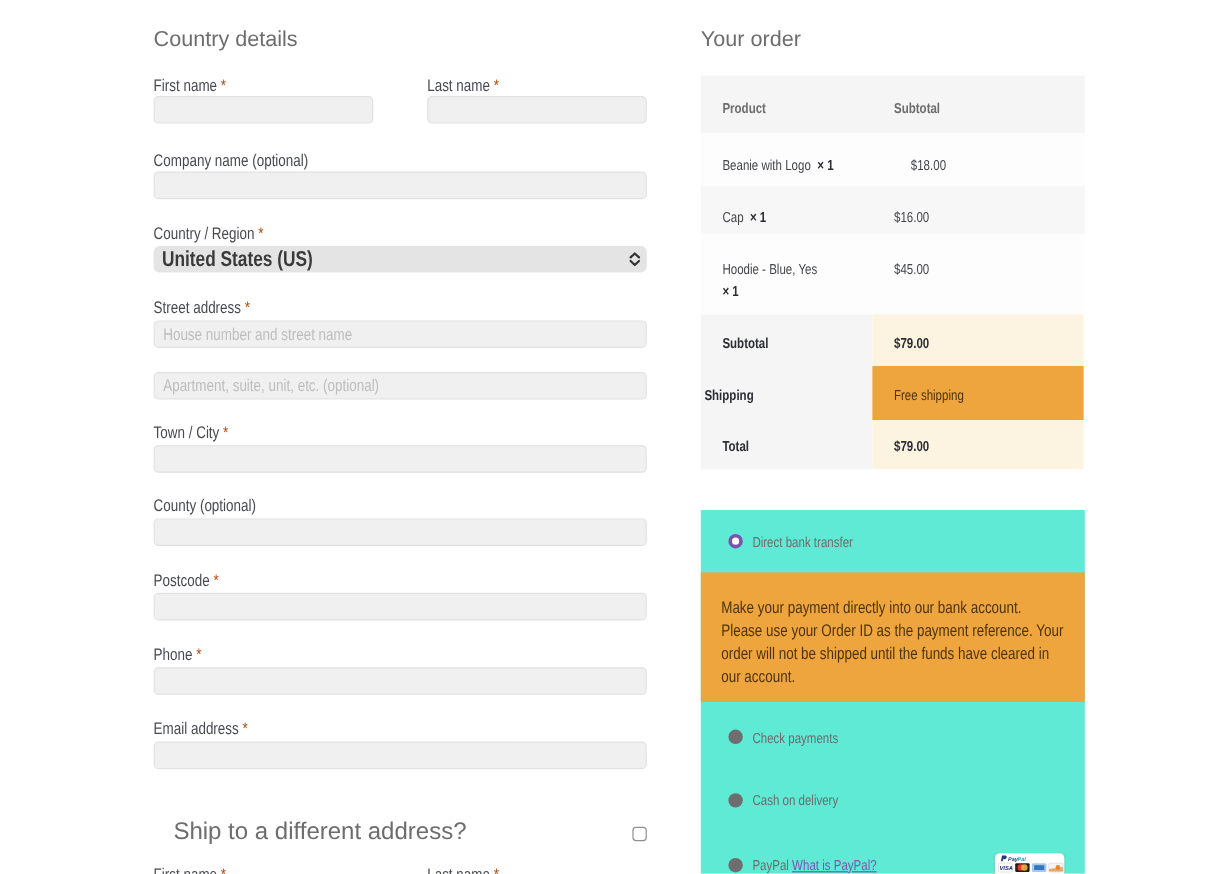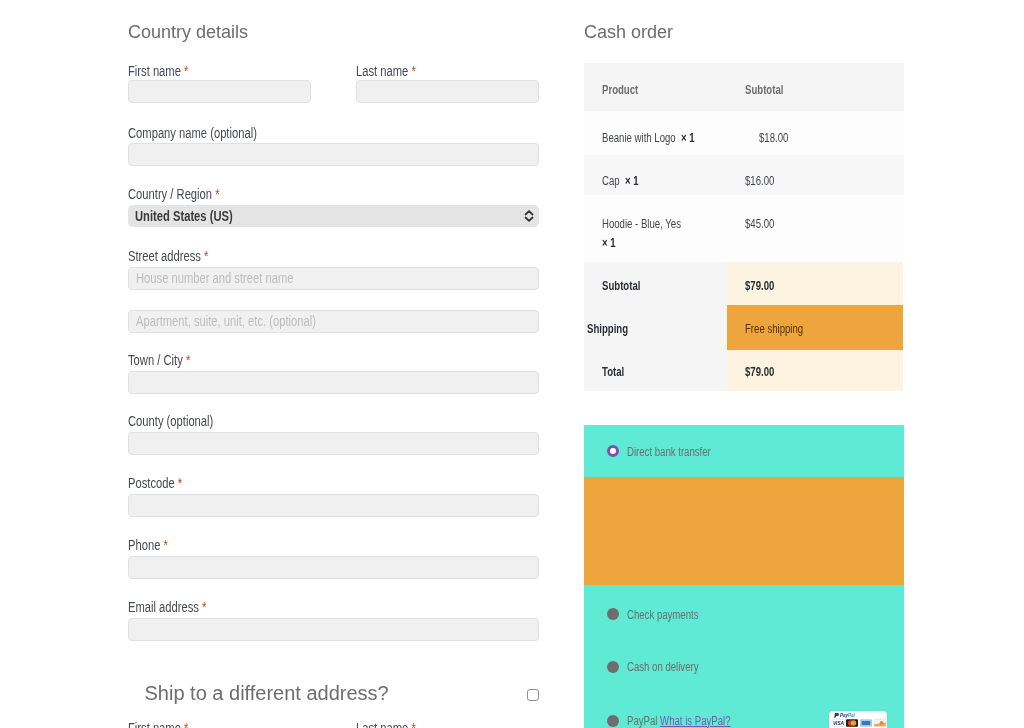--- a/index.html
+++ b/index.html
@@ -22,21 +22,21 @@
 
 <div class="a lbl" style="left:128px;top:63px"><span class="t">First name&nbsp;<span class="req">*</span></span></div>
 <div class="a inp" style="left:128px;top:80px;width:183px"></div>
 <div class="a lbl" style="left:356px;top:63px"><span class="t">Last name&nbsp;<span class="req">*</span></span></div>
 <div class="a inp" style="left:356px;top:80px;width:183px"></div>
 
 <div class="a lbl" style="left:128px;top:124.5px"><span class="t">Company name (optional)</span></div>
 <div class="a inp" style="left:128px;top:143px;width:411px"></div>
 
 <div class="a lbl" style="left:128px;top:185.5px"><span class="t">Country / Region&nbsp;<span class="req">*</span></span></div>
-<div class="a" style="left:128px;top:205px;width:411px;height:22px;background:#e4e4e4;border-radius:5px;font-size:14px;line-height:22px;color:#3a3a3a;font-weight:600;padding-left:7px"><span class="t">United States (US)</span>
+<div class="a" style="left:128px;top:205px;width:411px;height:22px;background:#e4e4e4;border-radius:5px;font-size:18px;line-height:22px;color:#3a3a3a;font-weight:600;padding-left:7px"><span class="t">United States (US)</span>
   <svg class="a" style="right:4.5px;top:4px" width="12" height="14" viewBox="0 0 12 14">
     <path d="M2.5 5.5 L6 2.2 L9.5 5.5" stroke="#333" stroke-width="1.8" fill="none" stroke-linecap="round" stroke-linejoin="round"></path>
     <path d="M2.5 8.5 L6 11.8 L9.5 8.5" stroke="#333" stroke-width="1.8" fill="none" stroke-linecap="round" stroke-linejoin="round"></path>
   </svg>
 </div>
 
 <div class="a lbl" style="left:128px;top:247.5px"><span class="t">Street address&nbsp;<span class="req">*</span></span></div>
 <div class="a inp" style="left:128px;top:266.7px;width:411px"><span class="t">House number and street name</span></div>
 <div class="a inp" style="left:128px;top:310.3px;width:411px"><span class="t">Apartment, suite, unit, etc. (optional)</span></div>
 
@@ -54,21 +54,21 @@
 
 <div class="a lbl" style="left:128px;top:598.8px"><span class="t">Email address&nbsp;<span class="req">*</span></span></div>
 <div class="a inp" style="left:128px;top:617.9px;width:411px"></div>
 
 <div class="a" style="left:144.5px;top:681px;font-size:20px;line-height:24px;color:#6d6d6d">Ship to a different address?</div>
 <div class="a" style="left:527px;top:688.5px;width:12px;height:12px;border:1.5px solid #8f8f8f;border-radius:3px;background:#fff"></div>
 
 <div class="a lbl" style="left:128px;top:719.5px"><span class="t">First name&nbsp;<span class="req">*</span></span></div>
 <div class="a lbl" style="left:356px;top:719.5px"><span class="t">Last name&nbsp;<span class="req">*</span></span></div>
 
-<div class="a hd" style="left:584px;top:20px">Cash order</div>
+<div class="a hd" style="left:584px;top:20px">Your order</div>
 
 <div class="a" style="left:584px;top:63px;width:319.5px;height:328px">
   <div class="a" style="left:0;top:0;width:319.5px;height:48px;background:#f5f5f5"></div>
   <div class="a" style="left:0;top:48px;width:319.5px;height:44px;background:#fdfdfd"></div>
   <div class="a" style="left:0;top:92px;width:319.5px;height:40px;background:#f7f7f7"></div>
   <div class="a" style="left:0;top:132px;width:319.5px;height:66.5px;background:#fdfdfd"></div>
 
   <div class="a" style="left:0;top:198.5px;width:143.1px;height:129.5px;background:#f5f5f5"></div>
   <div class="a" style="left:143.1px;top:198.5px;width:176.4px;height:129.5px;background:#fcf4e0"></div>
   <div class="a" style="left:143.1px;top:241.5px;width:176.4px;height:45px;background:#efa53d"></div>
@@ -93,20 +93,21 @@
 
   <div class="a sm b" style="left:18px;top:300px"><span class="t">Total</span></div>
   <div class="a sm b" style="left:160.5px;top:300px"><span class="t">$79.00</span></div>
 </div>
 
 <div class="a" style="left:584px;top:425px;width:319.5px;height:303px;background:#5eead4">
   <div class="a" style="left:22.5px;top:20.2px;width:12px;height:12px;border:3.5px solid #7b52af;border-radius:50%;background:#fff"></div>
   <div class="a sm gray" style="left:43px;top:17.5px"><span class="t">Direct bank transfer</span></div>
 
   <div class="a" style="left:0;top:52px;width:319.5px;height:108.2px;background:#efa53d"></div>
+  <div class="a" style="left:16.8px;top:71.8px;font-size:14px;line-height:18.9px;color:#4c3307"><span class="t">Make your payment directly into our bank account.<br>Please use your Order ID as the payment reference. Your<br>order will not be shipped until the funds have cleared in<br>our account.</span></div>
 
   <div class="a" style="left:22.5px;top:183.4px;width:12px;height:12px;border-radius:50%;background:#6e6e6e"></div>
   <div class="a sm gray" style="left:43px;top:180.7px"><span class="t">Check payments</span></div>
 
   <div class="a" style="left:22.5px;top:235.6px;width:12px;height:12px;border-radius:50%;background:#6e6e6e"></div>
   <div class="a sm gray" style="left:43px;top:232.9px"><span class="t">Cash on delivery</span></div>
 
   <div class="a" style="left:22.5px;top:289.6px;width:12px;height:12px;border-radius:50%;background:#6e6e6e"></div>
   <div class="a sm gray" style="left:43px;top:286.9px"><span class="t">PayPal <a style="color:#7f54b3;text-decoration:underline">What is PayPal?</a></span></div>
 

